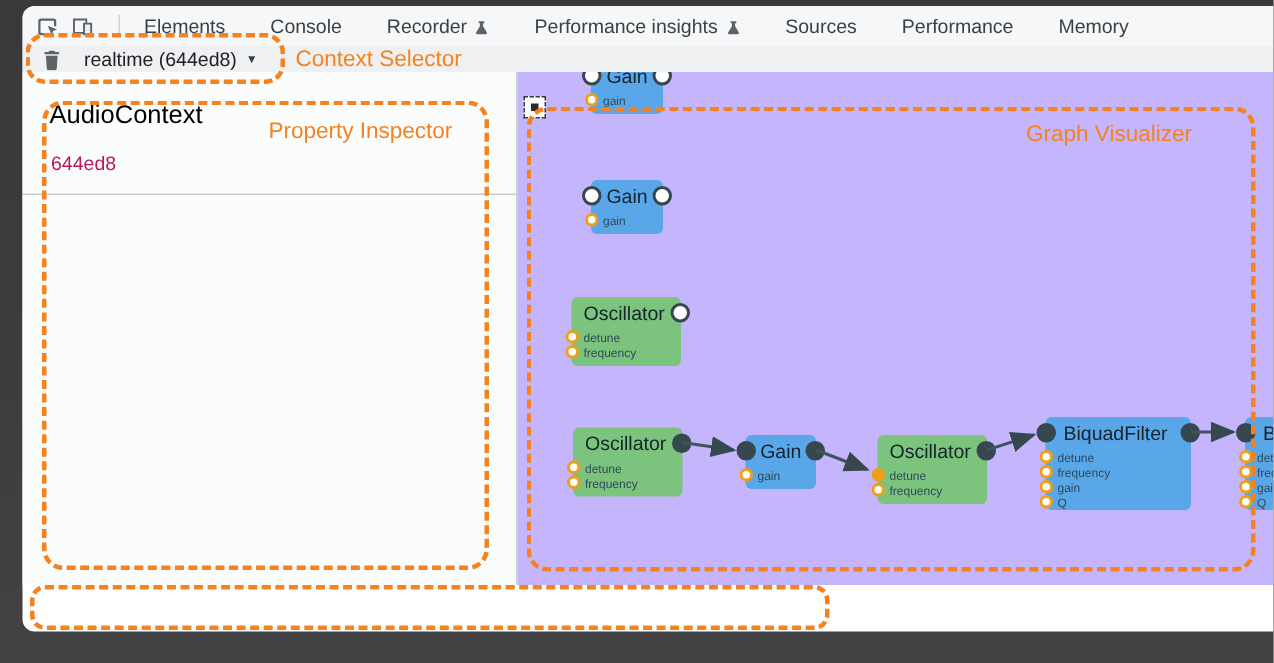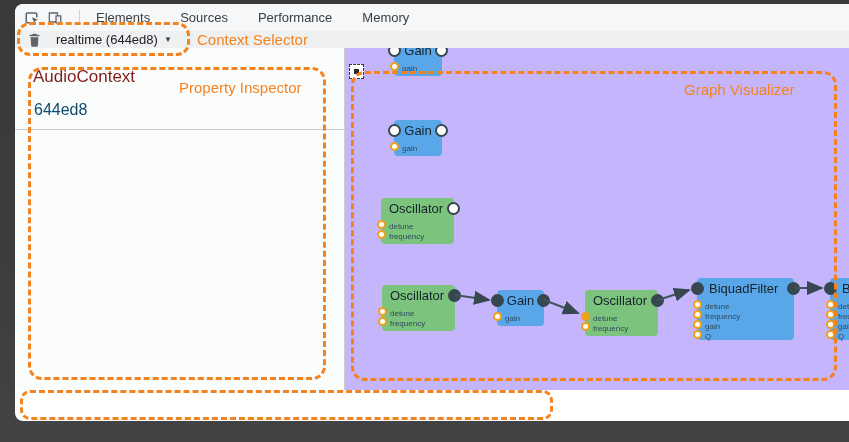--- a/index.html
+++ b/index.html
@@ -37,22 +37,22 @@
   }
   .trash-btn{margin-left:13px;display:flex;align-items:center}
   .ctx-label{margin-left:15px;font-size:13px;color:#202124;white-space:nowrap}
   .ctx-caret{margin-left:6px;font-size:8px;color:#3c4043;line-height:1}
   
   .main{position:absolute;left:0;top:44px;right:0;bottom:31px;background:#fff}
   .leftpanel{
     position:absolute;left:0;top:0;bottom:0;width:329px;
     background:#fbfcfc;border-right:1px solid #cbcdcf;
   }
-  .lp-title{position:absolute;left:18px;top:19px;font-size:17px;color:#7f1d1d}
-  .lp-id{position:absolute;left:19px;top:53px;font-size:16px;color:#0c4a6e}
+  .lp-title{position:absolute;left:18px;top:19px;font-size:17px;color:#000000}
+  .lp-id{position:absolute;left:19px;top:53px;font-size:13px;color:#be185d}
   .lp-divider{position:absolute;left:0;right:0;top:81px;height:1px;background:#c7c9cb}
   .lp-rows{position:absolute;left:24px;top:92px;right:10px}
   .lp-row{display:flex;height:21px;align-items:center;font-size:12.5px}
   .lp-row .k{width:124px;color:#5f6368}
   .lp-row .v{color:#202124}
   
   .graph{position:absolute;left:330px;top:0;right:0;bottom:0;background:#c4b5fd;overflow:hidden}
   .gnode{position:absolute;border-radius:4px;z-index:1}
   .gnode.blue{background:var(--node-blue,#59A7E8)}
   .gnode.green{background:var(--node-green,#7CC47D)}
@@ -114,20 +114,39 @@
               <path fill="#eef0f1" stroke="#5f6368" stroke-width="1.6" d="M11.3 7.3h6v8.9h-6z"></path>
             </svg>
         </span>
         <span class="tb-sep"></span>
       </div>
       <div class="tabs">
           <span class="tab">
             <span>Elements</span>
           </span>
           <span class="tab">
+            <span>Console</span>
+          </span>
+          <span class="tab">
+            <span>Recorder</span>
+            <span>
+              <svg width="10" height="11" viewBox="0 0 16 16">
+                <path fill="#5f6368" d="M5 1h6v1.6l-1.3.9v3l3.9 6.3c.6 1-.1 2.2-1.3 2.2H3.7c-1.2 0-1.9-1.2-1.3-2.2l3.9-6.3v-3L5 2.6z"></path>
+              </svg>
+            </span>
+          </span>
+          <span class="tab">
+            <span>Performance insights</span>
+            <span>
+              <svg width="10" height="11" viewBox="0 0 16 16">
+                <path fill="#5f6368" d="M5 1h6v1.6l-1.3.9v3l3.9 6.3c.6 1-.1 2.2-1.3 2.2H3.7c-1.2 0-1.9-1.2-1.3-2.2l3.9-6.3v-3L5 2.6z"></path>
+              </svg>
+            </span>
+          </span>
+          <span class="tab">
             <span>Sources</span>
           </span>
           <span class="tab">
             <span>Performance</span>
           </span>
           <span class="tab">
             <span>Memory</span>
           </span>
           <span class="tab"></span>
         </div>

